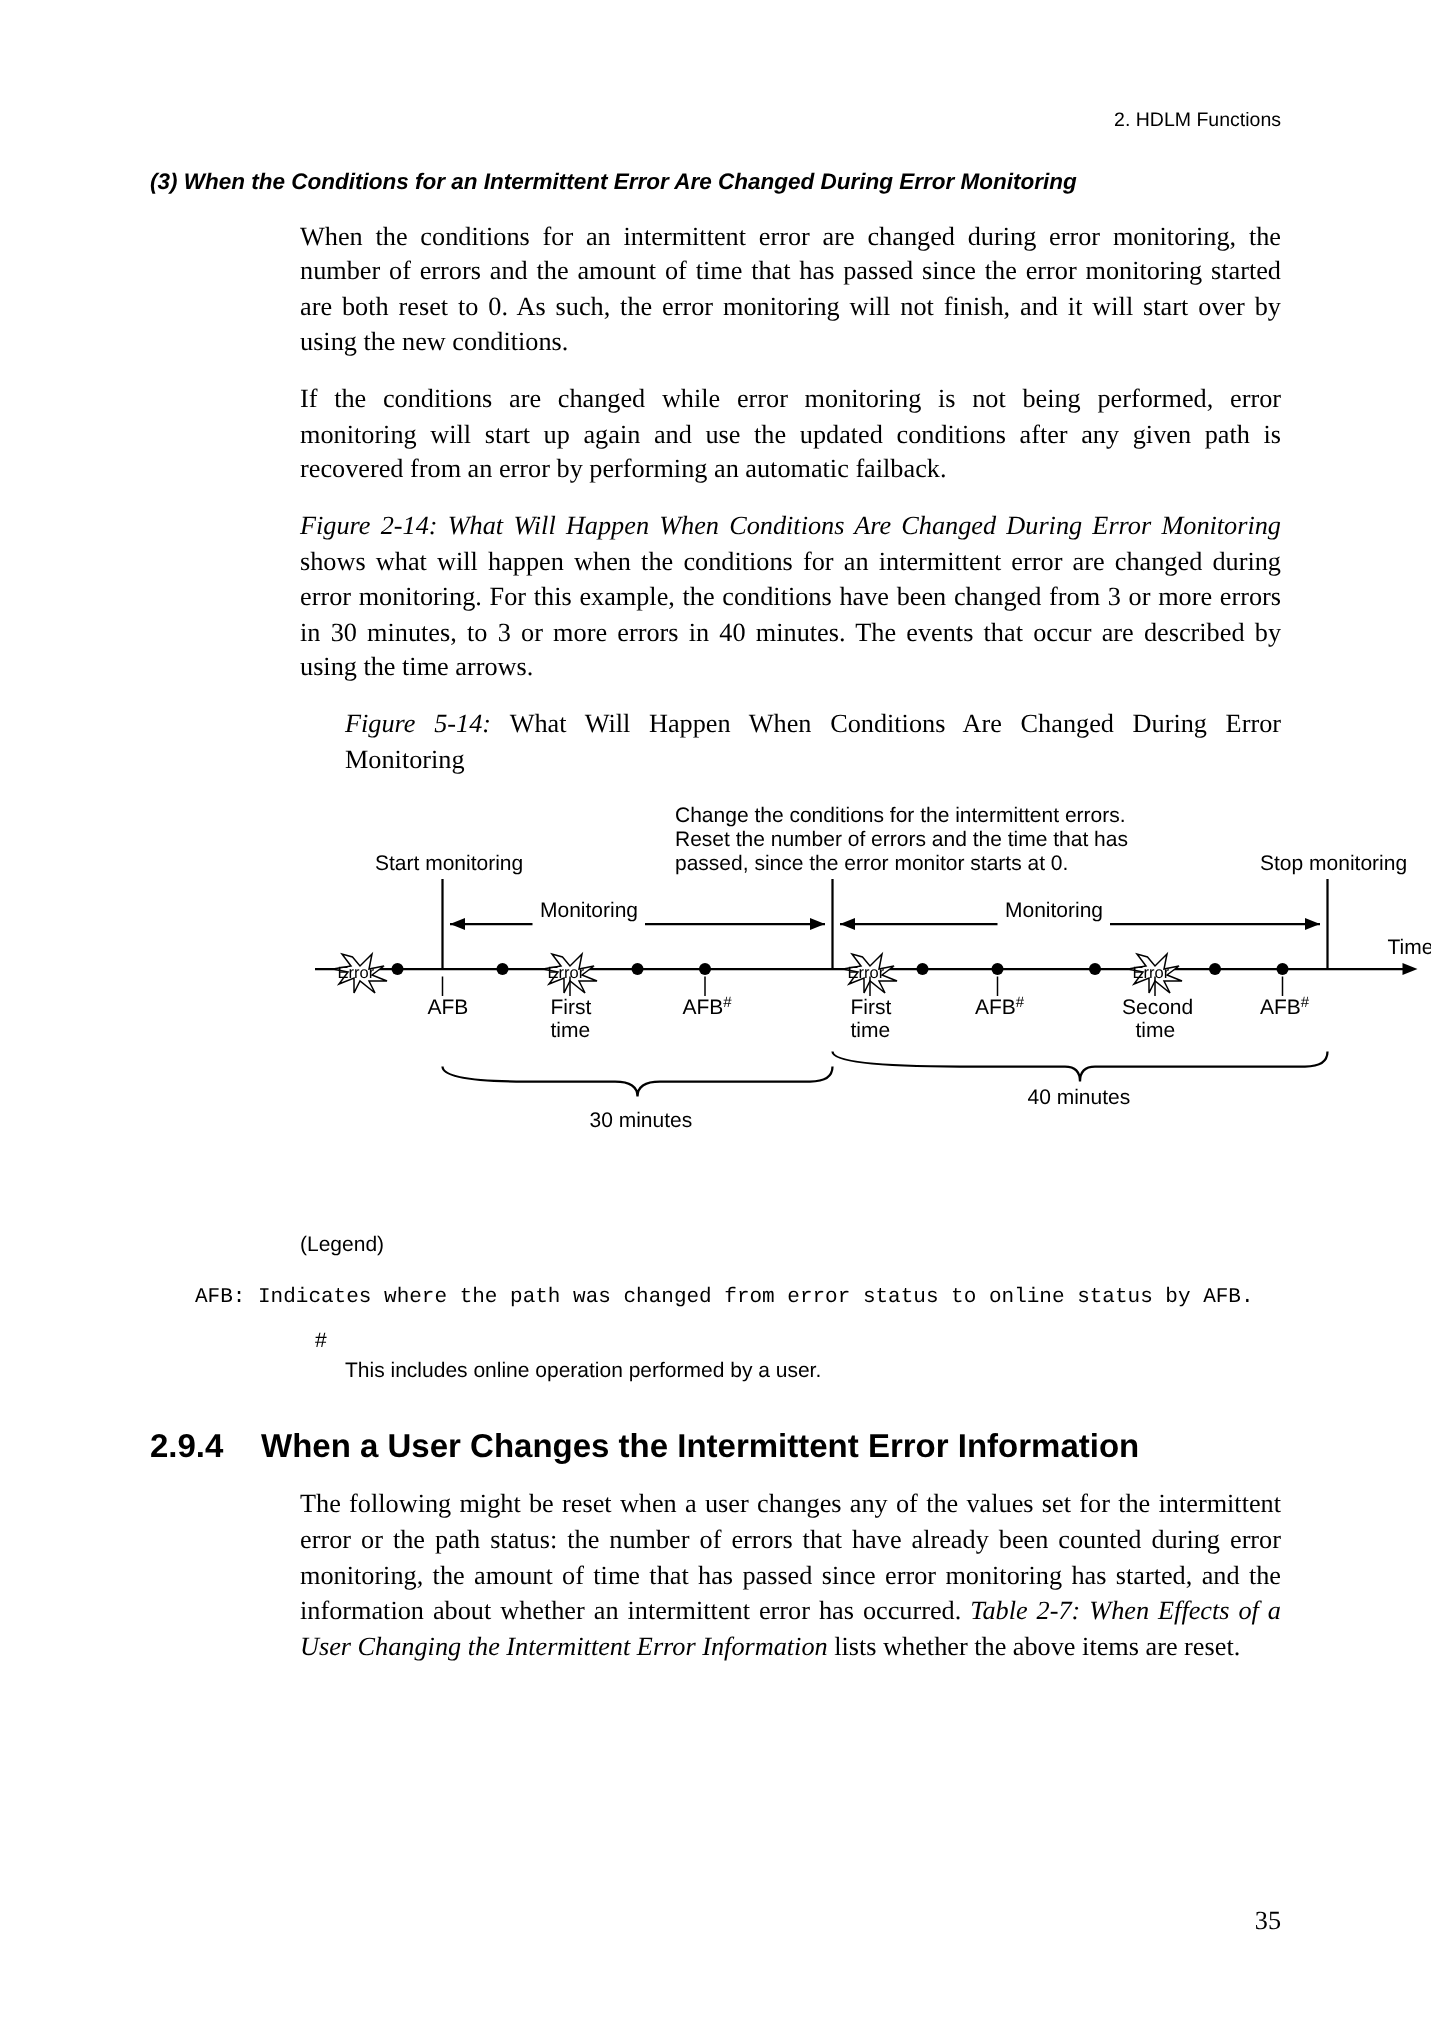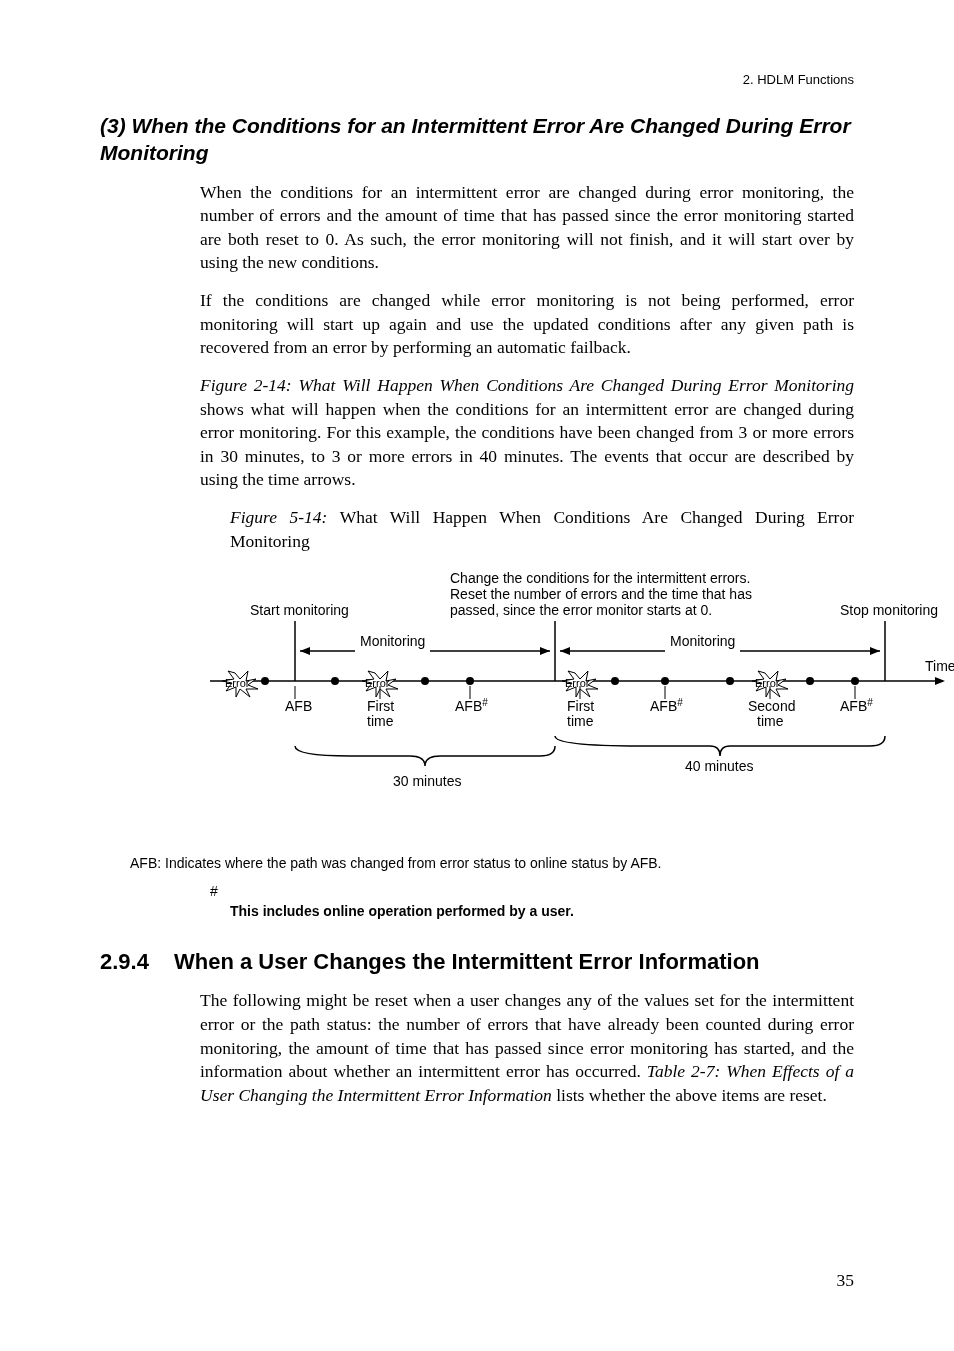--- a/index.html
+++ b/index.html
@@ -23,21 +23,21 @@
       font-family: Liberation Sans, sans-serif;
       font-size: 13px;
     }
     .content {
       margin-top: 40px;
     }
     .section-heading {
       font-family: Arial, Helvetica, sans-serif;
       font-weight: bold;
       font-style: italic;
-      font-size: 21px;
+      font-size: 15px;
       margin-bottom: 14px;
       line-height: 1.3;
     }
     .body-para {
       font-size: 17.5px;
       margin-left: 100px;
       margin-bottom: 14px;
       line-height: 1.35;
       text-align: justify;
     }
@@ -57,36 +57,36 @@
       width: 760px;
     }
     .legend {
       font-family: Arial, Helvetica, sans-serif;
       font-size: 14px;
       margin-left: 100px;
       margin-top: 6px;
     }
     .legend-line {
       margin-left: 30px;
-      margin-top: 0;
+      margin-top: 20px;
       margin-bottom: 12px;
+      font-family: Liberation Mono, monospace;
     }
     .hash-line {
       margin-left: 110px;
       font-family: Arial, Helvetica, sans-serif;
       font-size: 14px;
       margin-top: 10px;
     }
     .hash-desc {
       margin-left: 130px;
       font-family: Arial, Helvetica, sans-serif;
       font-size: 14px;
       margin-top: 4px;
       margin-bottom: 30px;
-      font-weight: bold;
     }
     .subsection-heading {
       font-family: Arial, Helvetica, sans-serif;
       font-weight: bold;
       font-size: 22px;
       margin-top: 30px;
       margin-bottom: 14px;
       display: flex;
     }
     .subsection-num {
@@ -213,20 +213,21 @@
       <polygon points="725,110 715,106 715,114" fill="none"></polygon>
 
       <path d="M 95 175 Q 95 185 150 185 L 210 185 Q 225 185 225 195 Q 225 185 240 185 L 340 185 Q 355 185 355 175" fill="none" stroke="black" stroke-width="1.5"></path>
       <text x="193" y="215" font-family="Arial" font-size="14">30 minutes</text>
 
       <path d="M 355 165 Q 355 175 440 175 L 510 175 Q 520 175 520 185 Q 520 175 530 175 L 670 175 Q 685 175 685 165" fill="none" stroke="black" stroke-width="1.5"></path>
       <text x="485" y="200" font-family="Arial" font-size="14">40 minutes</text>
     </svg>
   </div>
 
+  <div class="legend">(Legend)</div>
   <div class="legend legend-line">AFB: Indicates where the path was changed from error status to online status by AFB.</div>
   <div class="hash-line">#</div>
   <div class="hash-desc">This includes online operation performed by a user.</div>
 
   <div class="subsection-heading">
     <span class="subsection-num">2.9.4</span>
     <span>When a User Changes the Intermittent Error Information</span>
   </div>
 
   <p class="body-para">

